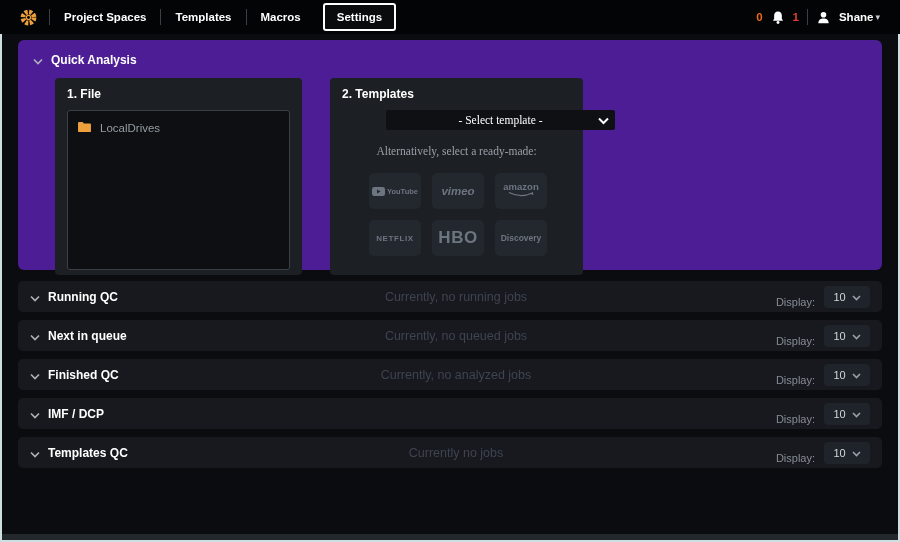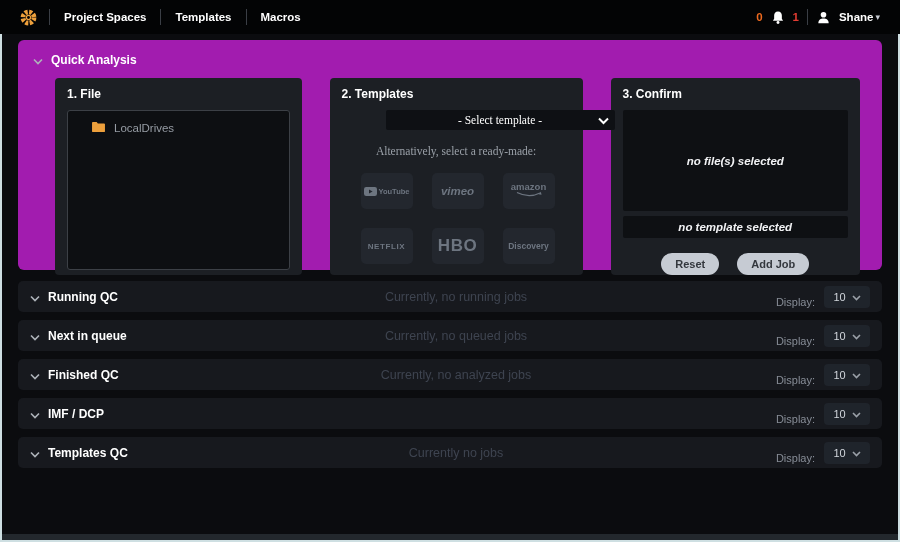--- a/index.html
+++ b/index.html
@@ -42,49 +42,49 @@
     border-left:2px solid #cedfe2; border-right:2px solid #cedfe2; border-bottom:2px solid #cedfe2;
     background:#0b0c0f;
     padding:6px 16px 0 16px;
   }
   .window-bottom-strip {
     position:absolute; left:0; right:0; bottom:0; height:6px; background:#23282d;
   }
 
   
   .qa-panel {
-    background:#a21caf; border-radius:6px; height:230px;
+    background:#4c1d95; border-radius:6px; height:230px;
     margin-bottom:11px;
   }
   .panel-header { display:flex; align-items:center; gap:8px; padding:11px 0 0 15px; }
   .panel-title { font-weight:bold; font-size:12px; color:#fff; }
   .qa-columns { display:flex; gap:28px; padding:9px 22px 0 37px; }
   .qa-col { background:#1c1f24; border-radius:4px; height:197px; padding:9px 12px; }
   .qa-col.col-file { width:247px; }
   .qa-col.col-templates { width:253px; }
   .qa-col.col-confirm { width:250px; }
   .col-title { font-weight:bold; font-size:12px; color:#fff; margin-bottom:9px; }
 
   
   .file-tree {
     border:1px solid #3c4046; background:#0d0f12; border-radius:3px;
-    height:160px; padding:8px 23px; cursor:pointer;
+    height:160px; padding:8px 9px; cursor:pointer;
   }
   .tree-item { display:flex; align-items:center; gap:8px; }
   .tree-label { color:#969ca4; font-size:11.5px; }
 
   
   .template-select {
     width:100%; height:20px; background:#0e1014; border:none; border-radius:2px;
     color:#fff; font-size:11.5px; display:flex; align-items:center; justify-content:center;
     position:relative; cursor:pointer; font-family:Liberation Serif, serif;margin-left:44px;
   }
   .template-select .select-chevron { position:absolute; right:6px; top:5px; }
   .alt-label { color:#9aa0a8; font-size:11.5px; text-align:center; margin:15px 0 11px 0;font-family:Liberation Serif, serif; }
-  .brand-grid { display:flex; flex-wrap:wrap; justify-content:center; gap:19px; width:232px; margin:16px auto;align-items:flex-end; }
+  .brand-grid { display:flex; flex-wrap:wrap; justify-content:center; gap:11px; width:232px; margin:16px auto;align-items:flex-end; }
   .brand-btn {
     width:52px; height:36px; background:#23272e; border:none; border-radius:5px;
     display:flex; flex-direction:column; align-items:center; justify-content:center;
     color:#6d7580; cursor:pointer; font-family:"Liberation Sans", sans-serif;
   }
   .brand-youtube .yt-row { display:flex; align-items:center; gap:2px; }
   .brand-youtube .yt-text { font-size:7.5px; font-weight:bold; color:#6d7580; }
   .brand-vimeo { font-style:italic; font-weight:bold; font-size:11.5px; }
   .brand-amazon { font-weight:bold; font-size:9.5px; line-height:8px; }
   .brand-netflix { font-weight:bold; font-size:8px; letter-spacing:0.6px; }
@@ -139,20 +139,21 @@
       <circle cx="10" cy="10" r="3.2" fill="#eda03c"></circle>
       <circle cx="10" cy="10" r="1.7" fill="#030405"></circle>
     </svg>
   </span>
   <span class="nav-sep"></span>
   <button class="nav-tab">Project Spaces</button>
   <span class="nav-sep"></span>
   <button class="nav-tab">Templates</button>
   <span class="nav-sep"></span>
   <button class="nav-tab">Macros</button>
+  <button class="nav-tab active">Settings</button>
 
   <div class="nav-right">
     <span class="notif-count count-orange">0</span>
     <button class="icon-btn">
       <svg width="14" height="15" viewBox="0 0 16 17">
         <path d="M8 1.5 C5 1.5 3.6 3.8 3.6 6.2 L3.6 10 L2.2 12.3 L13.8 12.3 L12.4 10 L12.4 6.2 C12.4 3.8 11 1.5 8 1.5 Z" fill="#ffffff"></path>
         <circle cx="8" cy="14.3" r="1.7" fill="#ffffff"></circle>
       </svg>
     </button>
     <span class="notif-count count-red">1</span>
@@ -238,33 +239,20 @@
           </button>
           <button class="brand-btn brand-hbo">
             <span>HBO</span>
           </button>
           <button class="brand-btn brand-discovery">
             <span>Discovery</span>
           </button>
         </div>
       </div>
 
-      <div class="qa-col col-confirm">
-        <div class="col-title">3. Confirm</div>
-        <div class="confirm-filebox">
-          <span>no file(s) selected</span>
-        </div>
-        <div class="confirm-templatebar">
-          <span>no template selected</span>
-        </div>
-        <div class="confirm-buttons">
-          <button class="pill-btn">Reset</button>
-          <button class="pill-btn">Add Job</button>
-        </div>
-      </div>
     </div>
   </div>
 
   <div class="section-row">
     <div class="section-head">
       <span><svg width="10" height="7" viewBox="0 0 10 7">
             <polyline points="1,1.5 5,5.5 9,1.5" fill="none" stroke="#aeb3ba" stroke-width="1.6"></polyline>
           </svg></span>
       <span class="section-title">Running QC</span>
     </div>

